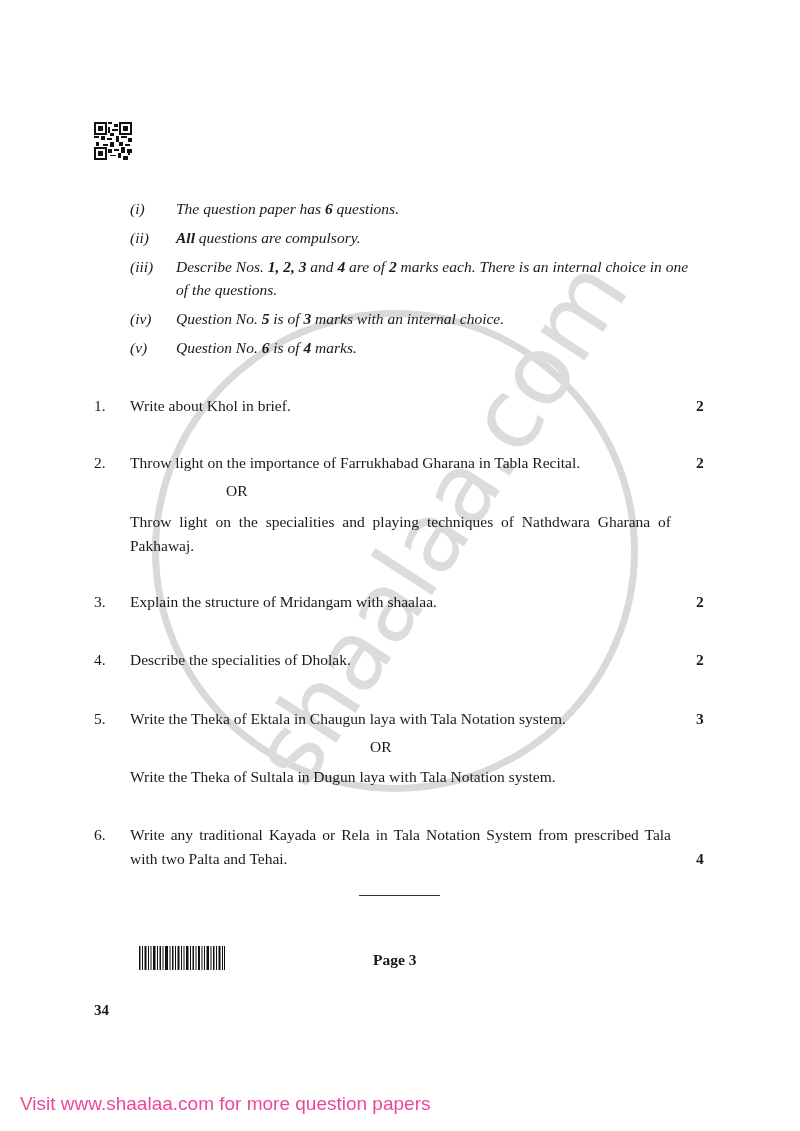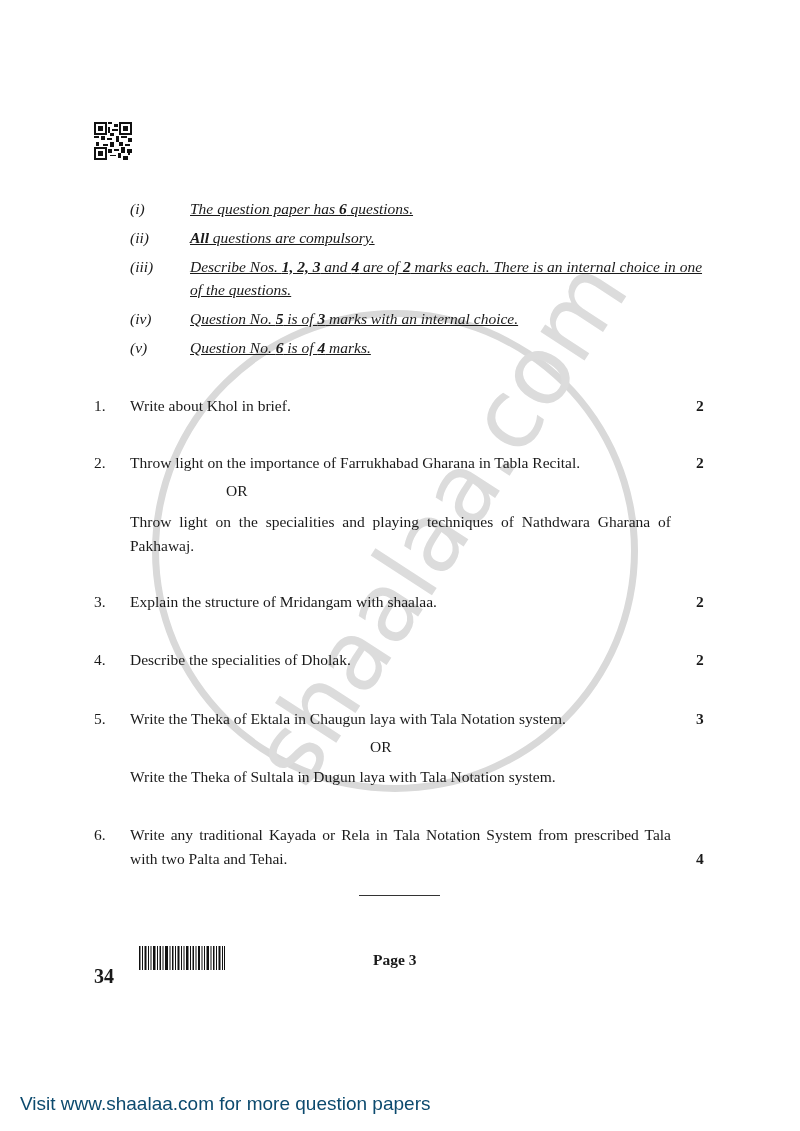--- a/index.html
+++ b/index.html
@@ -16,39 +16,39 @@
              z-index:0; letter-spacing:-1px; white-space:nowrap; }
 
   .qr { position:absolute; left:94px; top:122px; width:38px; height:38px; z-index:2; }
 
   .gi-title { position:absolute; left:94px; top:168px; font-size:16px; font-weight:bold;
               font-style:italic; z-index:2; font-family:"DejaVu Serif","Liberation Serif",serif; }
 
   .instr { position:absolute; left:130px; z-index:2; font-family:"Liberation Serif",serif;
            font-style:italic; font-size:15.5px; line-height:23px; }
   .instr .num { position:absolute; left:0; top:0; width:40px; }
-  .instr .txt { position:absolute; left:60px; top:0; width:520px;text-decoration:underline; }
+  .instr .txt { position:absolute; left:46px; top:0; width:520px; }
   .instr b { font-weight:bold; }
 
   .q { position:absolute; left:94px; z-index:2; font-family:"Liberation Serif",serif;
        font-size:15.5px; line-height:24px; }
   .q .qn { position:absolute; left:0; top:0; width:30px; }
   .q .qt { position:absolute; left:36px; top:0; width:541px; text-align:justify; }
   .q .qm { position:absolute; left:602px; top:0; font-weight:bold; }
   .or { position:absolute; z-index:2; font-family:"Liberation Serif",serif; font-weight:normal; font-size:15.5px; }
 
   .endrule { position:absolute; left:359px; top:895px; width:81px; height:1px; background:#333; z-index:2; }
 
-  .footer-num { position:absolute; left:94px; top:965px; font-family:"Liberation Serif",serif;
-                font-weight:bold; font-size:20px; z-index:2;text-align:center; }
+  .footer-num { position:absolute; left:94px; top:1002px; font-family:"Liberation Serif",serif;
+                font-weight:bold; font-size:15px; z-index:2;text-align:center; }
   .barcode { position:absolute; left:139px; top:946px; width:86px; height:24px; z-index:2; }
   .page-label { position:absolute; left:373px; top:951px; font-family:"Liberation Serif",serif;
                 font-weight:bold; font-size:15.5px; z-index:2; }
   .visit { position:absolute; left:20px; top:1093px; font-family:"Liberation Sans",sans-serif;
-           font-size:19px; color:#0c4a6e; z-index:2; }
+           font-size:19px; color:#ec4899; z-index:2; }
 </style>
 </head>
 <body>
 
 <div class="page">
 
   <div class="wm-circle"></div>
   <div class="wm-text">shaalaa.com</div>
 
   <svg class="qr" viewBox="0 0 21 21" shape-rendering="crispEdges">

